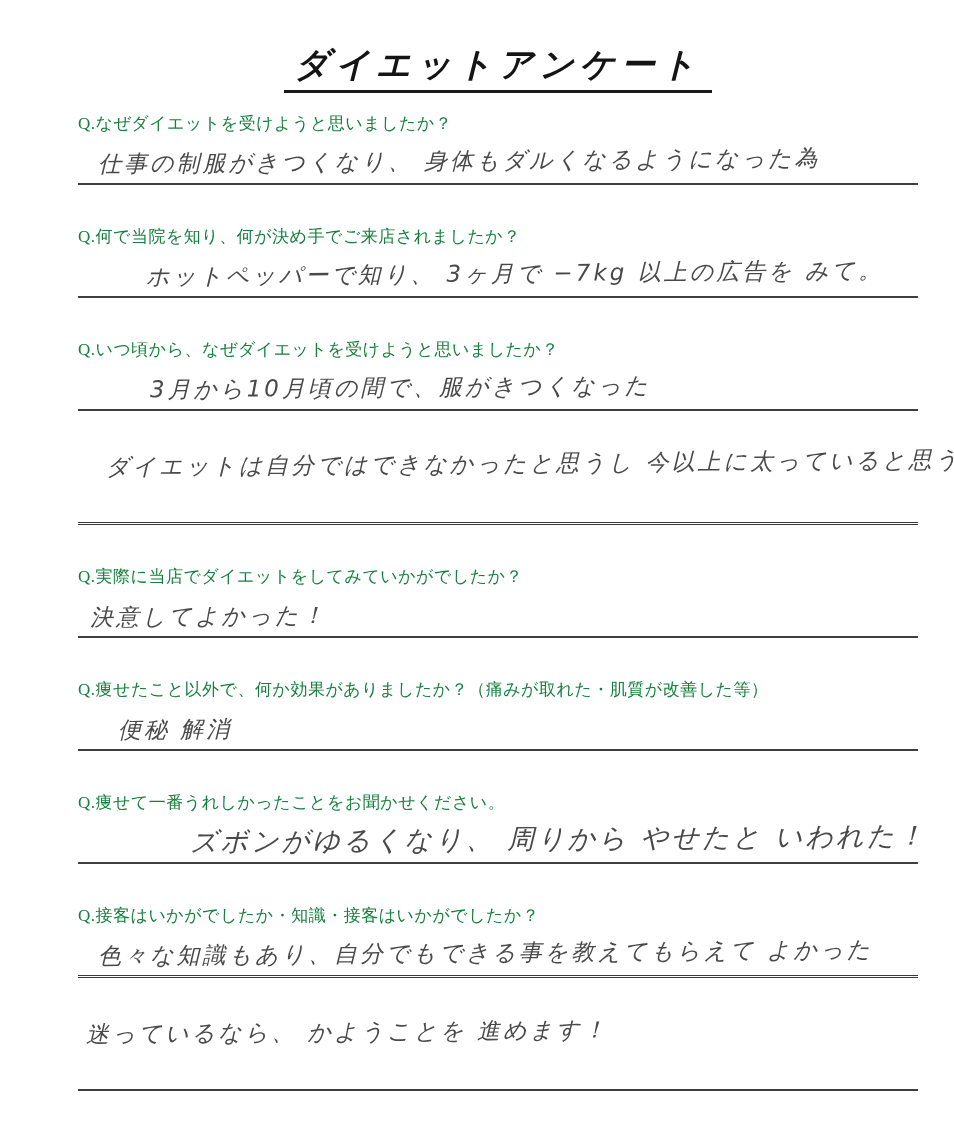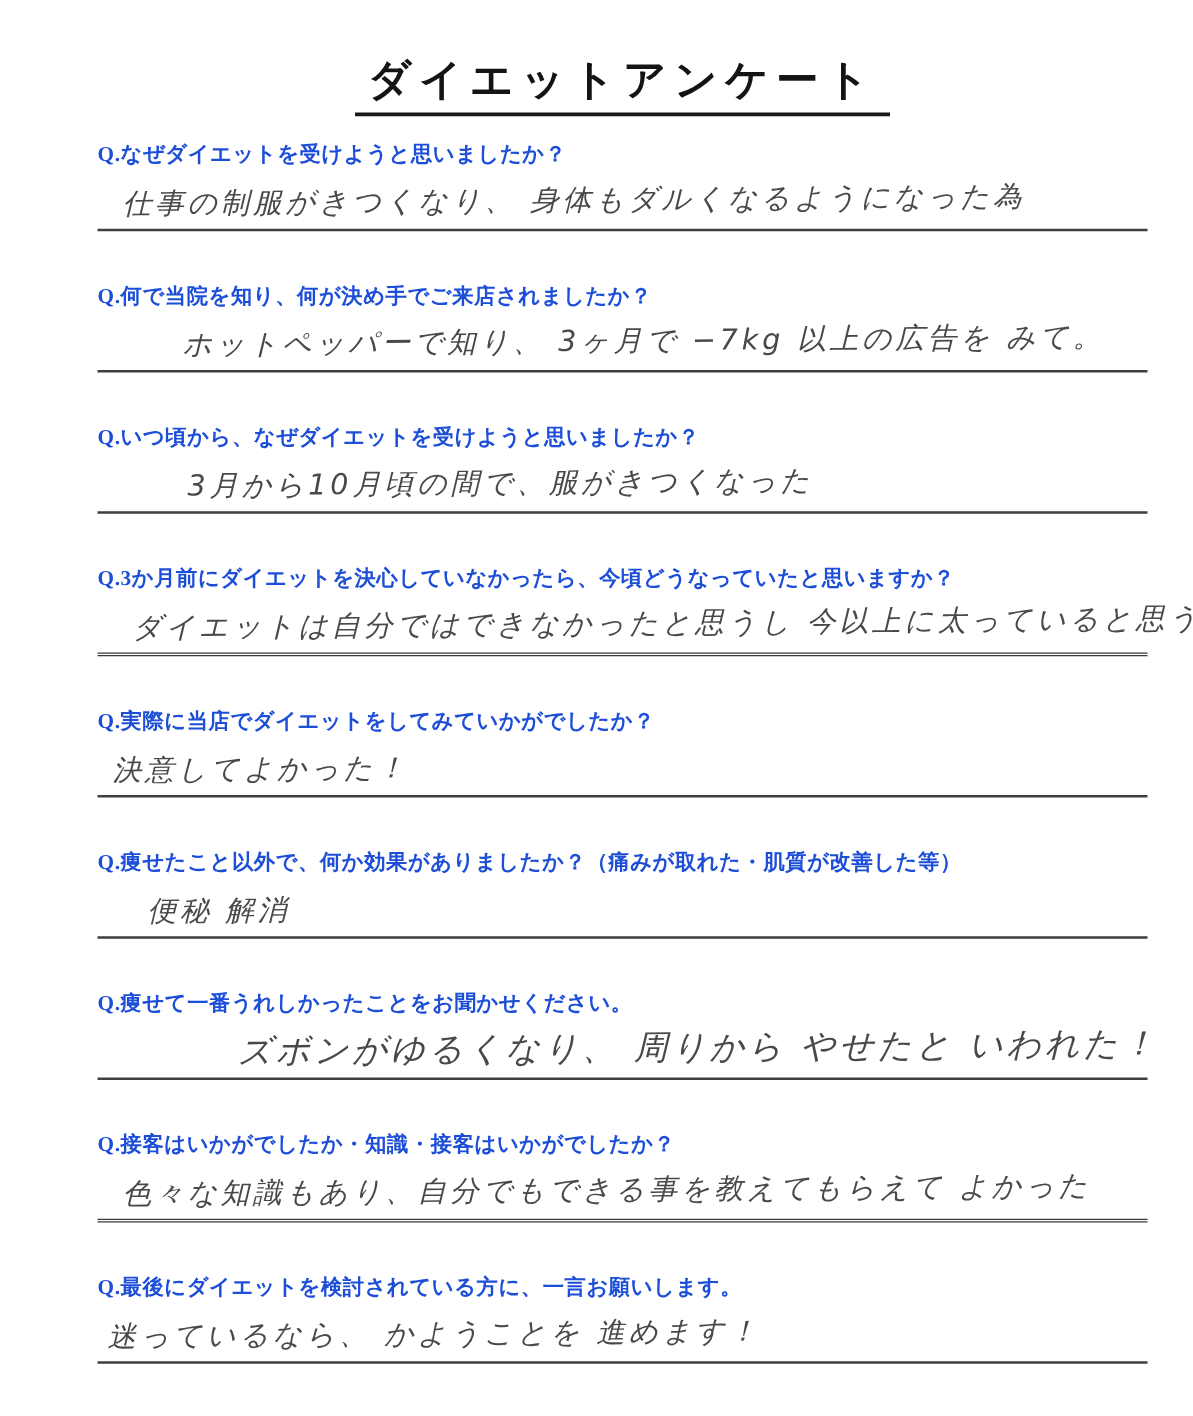--- a/index.html
+++ b/index.html
@@ -29,37 +29,38 @@
   .doc-title {
     display: inline-block;
     font-size: 34px;
     font-weight: bold;
     letter-spacing: 6px;
     line-height: 41px;
     color: #141414;
     border-bottom: 3px solid #1a1a1a;
     padding: 0 10px 5px 10px;
     margin: 0;
+    font-style: italic;
   }
   
   .qa {
     display: flex;
     flex-direction: column;
     justify-content: space-between;
     height: 70px;
     border-bottom: 2px solid #3f3f3f;
     margin-bottom: 41px;
   }
   .question {
     margin: 0;
     font-size: 17px;
-    font-weight: bold;
+    font-weight: normal;
     line-height: 22px;
     letter-spacing: 0.5px;
-    color: #1d4ed8;
+    color: #15803d;
     white-space: nowrap;
   }
   .answer {
     margin: 0 0 4px 0;
     font-family: "DejaVu Sans", sans-serif;
     font-style: italic;
     font-size: 23px;
     line-height: 30px;
     letter-spacing: 3px;
     color: #3a3a3a;
@@ -99,21 +100,20 @@
     <p class="question">Q.何で当院を知り、何が決め手でご来店されましたか？</p>
     <p class="answer">ホットペッパーで知り、 3ヶ月で −7kg 以上の広告を みて。</p>
   </section>
 
   <section class="qa">
     <p class="question">Q.いつ頃から、なぜダイエットを受けようと思いましたか？</p>
     <p class="answer">3月から10月頃の間で、服がきつくなった</p>
   </section>
 
   <section class="qa">
-    <p class="question">Q.3か月前にダイエットを決心していなかったら、今頃どうなっていたと思いますか？</p>
     <p class="answer">ダイエットは自分ではできなかったと思うし 今以上に太っていると思う</p>
   </section>
 
   <section class="qa">
     <p class="question">Q.実際に当店でダイエットをしてみていかがでしたか？</p>
     <p class="answer">決意してよかった！</p>
   </section>
 
   <section class="qa">
     <p class="question">Q.痩せたこと以外で、何か効果がありましたか？（痛みが取れた・肌質が改善した等）</p>
@@ -124,17 +124,16 @@
     <p class="question">Q.痩せて一番うれしかったことをお聞かせください。</p>
     <p class="answer">ズボンがゆるくなり、 周りから やせたと いわれた！</p>
   </section>
 
   <section class="qa">
     <p class="question">Q.接客はいかがでしたか・知識・接客はいかがでしたか？</p>
     <p class="answer">色々な知識もあり、自分でもできる事を教えてもらえて よかった</p>
   </section>
 
   <section class="qa">
-    <p class="question">Q.最後にダイエットを検討されている方に、一言お願いします。</p>
     <p class="answer">迷っているなら、 かようことを 進めます！</p>
   </section>
 
 </div>
 
 </body></html>

